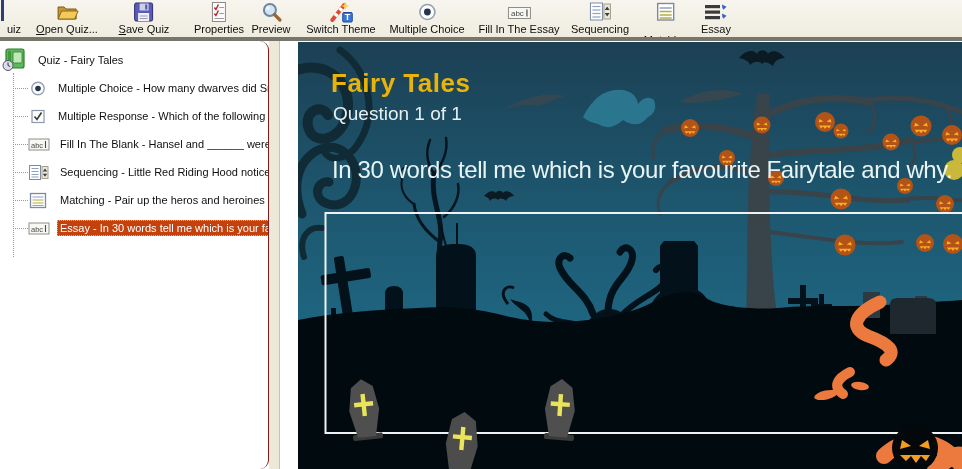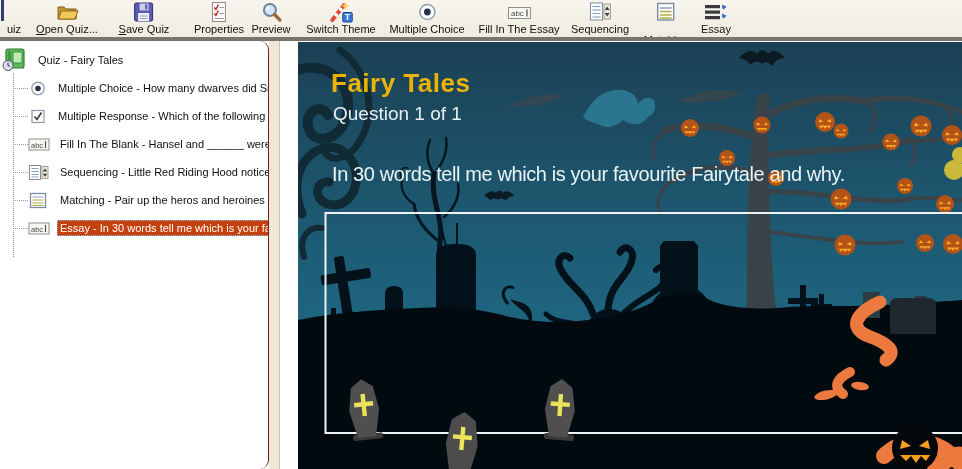--- a/index.html
+++ b/index.html
@@ -51,22 +51,22 @@
     position:absolute; left:18px; top:1px; width:664px; height:427px; overflow:hidden;
     background:#1c4054;
   }
   .slide svg{position:absolute; left:0; top:0;}
   .slide-title{
     position:absolute; left:33px; top:26px; font-size:26px; font-weight:bold;
     color:#eab308; letter-spacing:.5px;
   }
   .slide-progress{position:absolute; left:35px; top:61px; font-size:19px; color:#e6f0f0;}
   .slide-question{
-    position:absolute; left:34px; top:114px; font-size:20px; color:#e8f3f3;
-    letter-spacing:-0.4px; white-space:nowrap;margin-top:7px;
+    position:absolute; left:34px; top:114px; font-size:24px; color:#e8f3f3;
+    letter-spacing:-0.4px; white-space:nowrap;
   }
 </style>
 </head>
 <body>
 
 <div class="app">
 
   <div class="toolbar">
     <div class="newquiz-sliver"></div>
 

